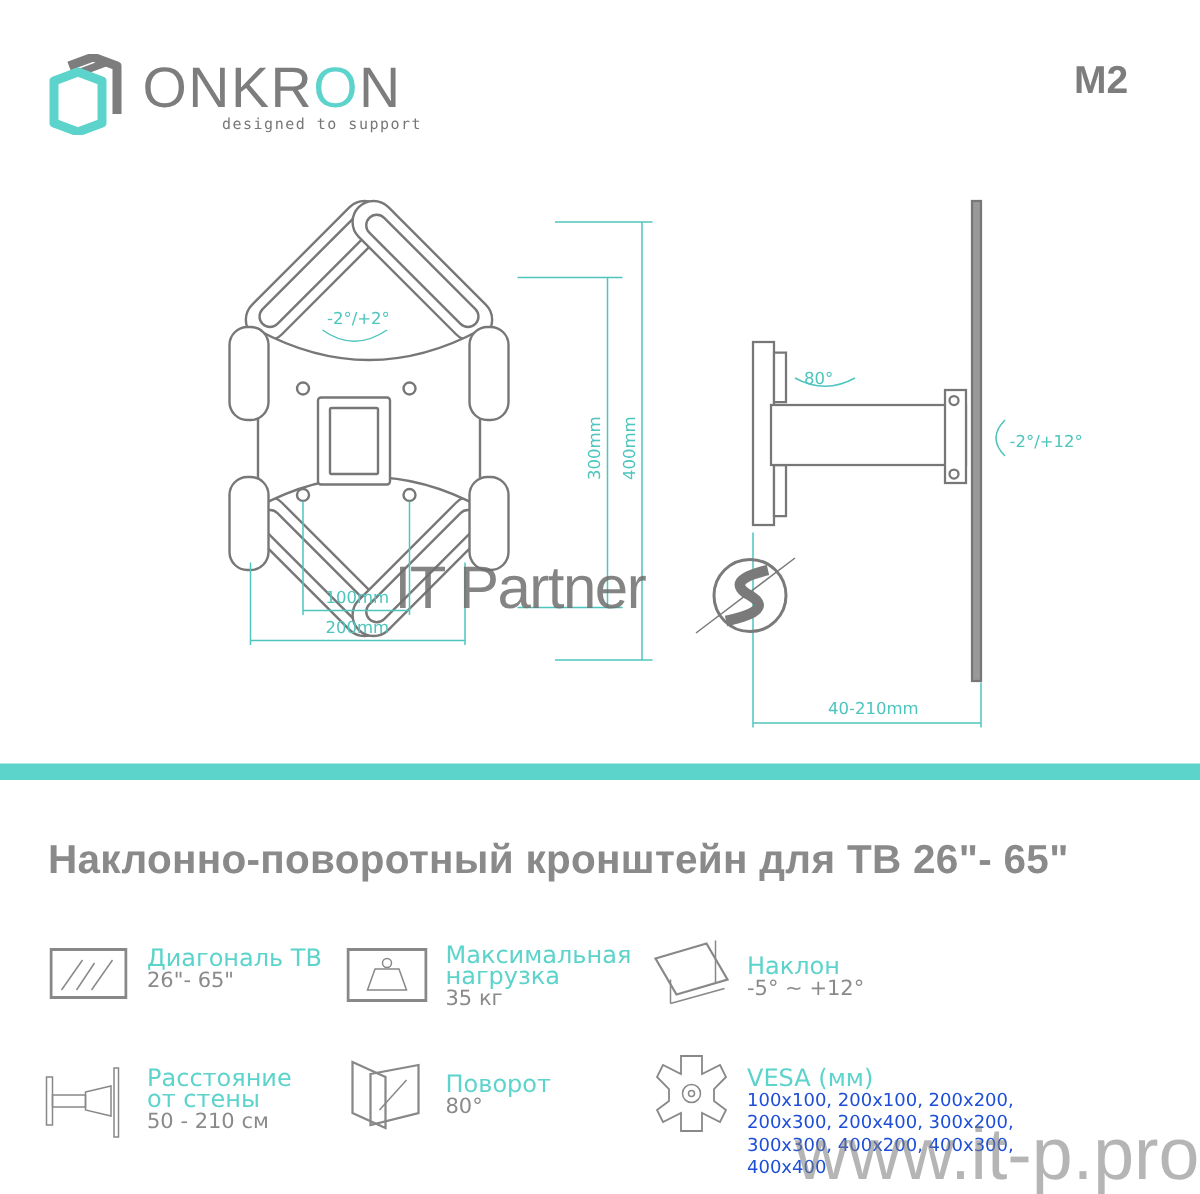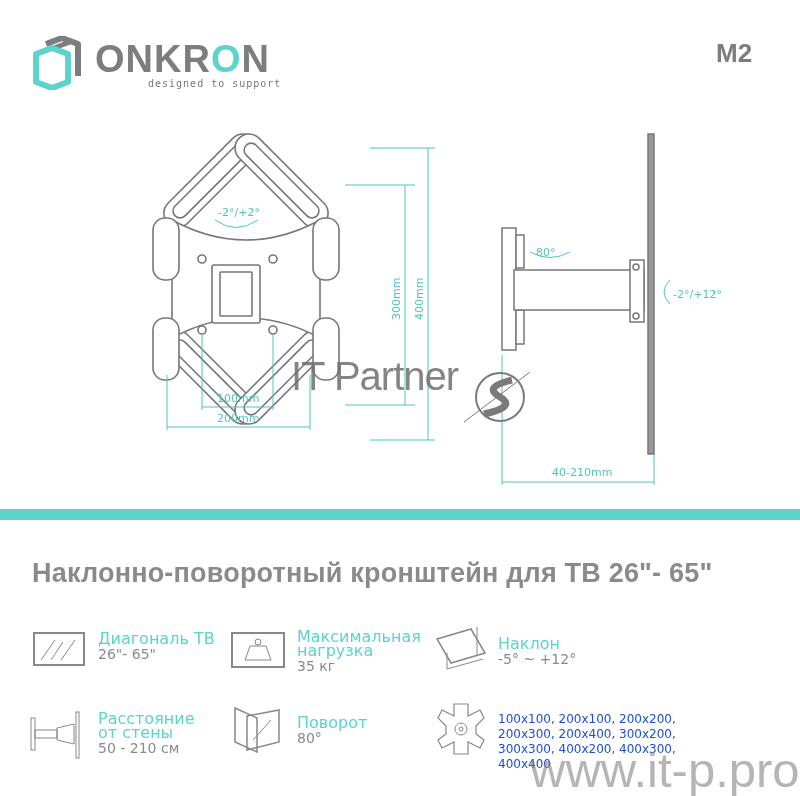--- a/index.html
+++ b/index.html
@@ -1,28 +1,28 @@
 <!DOCTYPE html>
 <html><head>
 <meta charset="utf-8">
 <style>
   html,body{margin:0;padding:0;background:#fff;}
   body{width:800px;height:796px;position:relative;overflow:hidden;font-family:"Liberation Sans","DejaVu Sans",sans-serif;color:#8a8a8a;}
   .abs{position:absolute;}
-  .logo-text{left:95px;top:40px;font-size:38px;font-weight:bold;color:#7d7d7d;letter-spacing:1px;line-height:1;}
+  .logo-text{left:95px;top:40px;font-size:38px;font-weight:normal;color:#7d7d7d;letter-spacing:1px;line-height:1;}
   .logo-text .o-accent{color:#5cd3cb;}
   .logo-tag{left:148px;top:78px;font-size:10px;color:#777;letter-spacing:1px;font-family:"DejaVu Sans Mono",monospace;}
   .model{left:716px;top:38px;font-size:26px;font-weight:bold;color:#7d7d7d;}
   .dim{color:#4ec5bd;font-size:11px;font-family:"DejaVu Sans",sans-serif;}
   .band{left:0;top:509px;width:800px;height:11px;background:#5cd3cb;}
   .title{left:32px;top:558px;font-size:27px;font-weight:bold;color:#8a8a8a;white-space:nowrap;letter-spacing:0.2px;}
   .feat-label{color:#5cd3cb;font-size:16px;line-height:14px;font-family:"DejaVu Sans",sans-serif;}
   .feat-value{color:#8a8a8a;font-size:14px;line-height:16px;font-family:"DejaVu Sans",sans-serif;}
   .vesa-value{color:#1d4ed8;font-size:12px;line-height:15px;font-family:"DejaVu Sans",sans-serif;width:230px;}
-  .wm-it{left:263px;top:354px;font-size:40px;color:#6f6f6f;opacity:.85;font-family:"Liberation Sans",sans-serif;letter-spacing:-1px;margin-left:28px;}
+  .wm-it{left:263px;top:370px;font-size:40px;color:#6f6f6f;opacity:.85;font-family:"Liberation Sans",sans-serif;letter-spacing:-1px;}
   .wm-url{left:530px;top:742px;font-size:49px;color:#7a7a7a;opacity:.55;font-family:"Liberation Sans",sans-serif;}
 </style>
 </head>
 <body>
 
 <svg class="abs" style="left:32px;top:36px" width="58" height="54" viewBox="0 0 58 54">
   <path d="M14 8 L30 2 L46 8 L46 40" fill="none" stroke="#7d7d7d" stroke-width="6" stroke-linejoin="round"></path>
   <path d="M22 12 L38 6" fill="none" stroke="#7d7d7d" stroke-width="5"></path>
   <path d="M4 18 L20 12 L36 18 L36 46 L20 52 L4 46 Z" fill="none" stroke="#5cd3cb" stroke-width="6" stroke-linejoin="round"></path>
 </svg>
@@ -172,16 +172,17 @@
   <div class="feat-label">Поворот</div>
   <div class="feat-value">80°</div>
 </div>
 
 <svg class="abs" style="left:436px;top:702px" width="50" height="54" viewBox="0 0 50 54">
   <path d="M18 2 L32 2 L32 14 L44 8 L48 16 L40 24 L40 32 L48 38 L44 46 L32 40 L32 52 L18 52 L18 40 L6 46 L2 38 L10 32 L10 24 L2 16 L6 8 L18 14 Z" fill="none" stroke="#888" stroke-width="1.2"></path>
   <circle cx="25" cy="27" r="6" fill="none" stroke="#888"></circle>
     <circle cx="25" cy="27" r="2" fill="none" stroke="#888"></circle>
 </svg>
 <div class="abs" style="left:498px;top:712px">
+  <div class="feat-label">VESA (мм)</div>
   <div class="vesa-value">100x100, 200x100, 200x200, 200x300, 200x400, 300x200, 300x300, 400x200, 400x300, 400x400</div>
 </div>
 
 <div class="abs wm-url">www.it-p.pro</div>
 
 </body></html>

